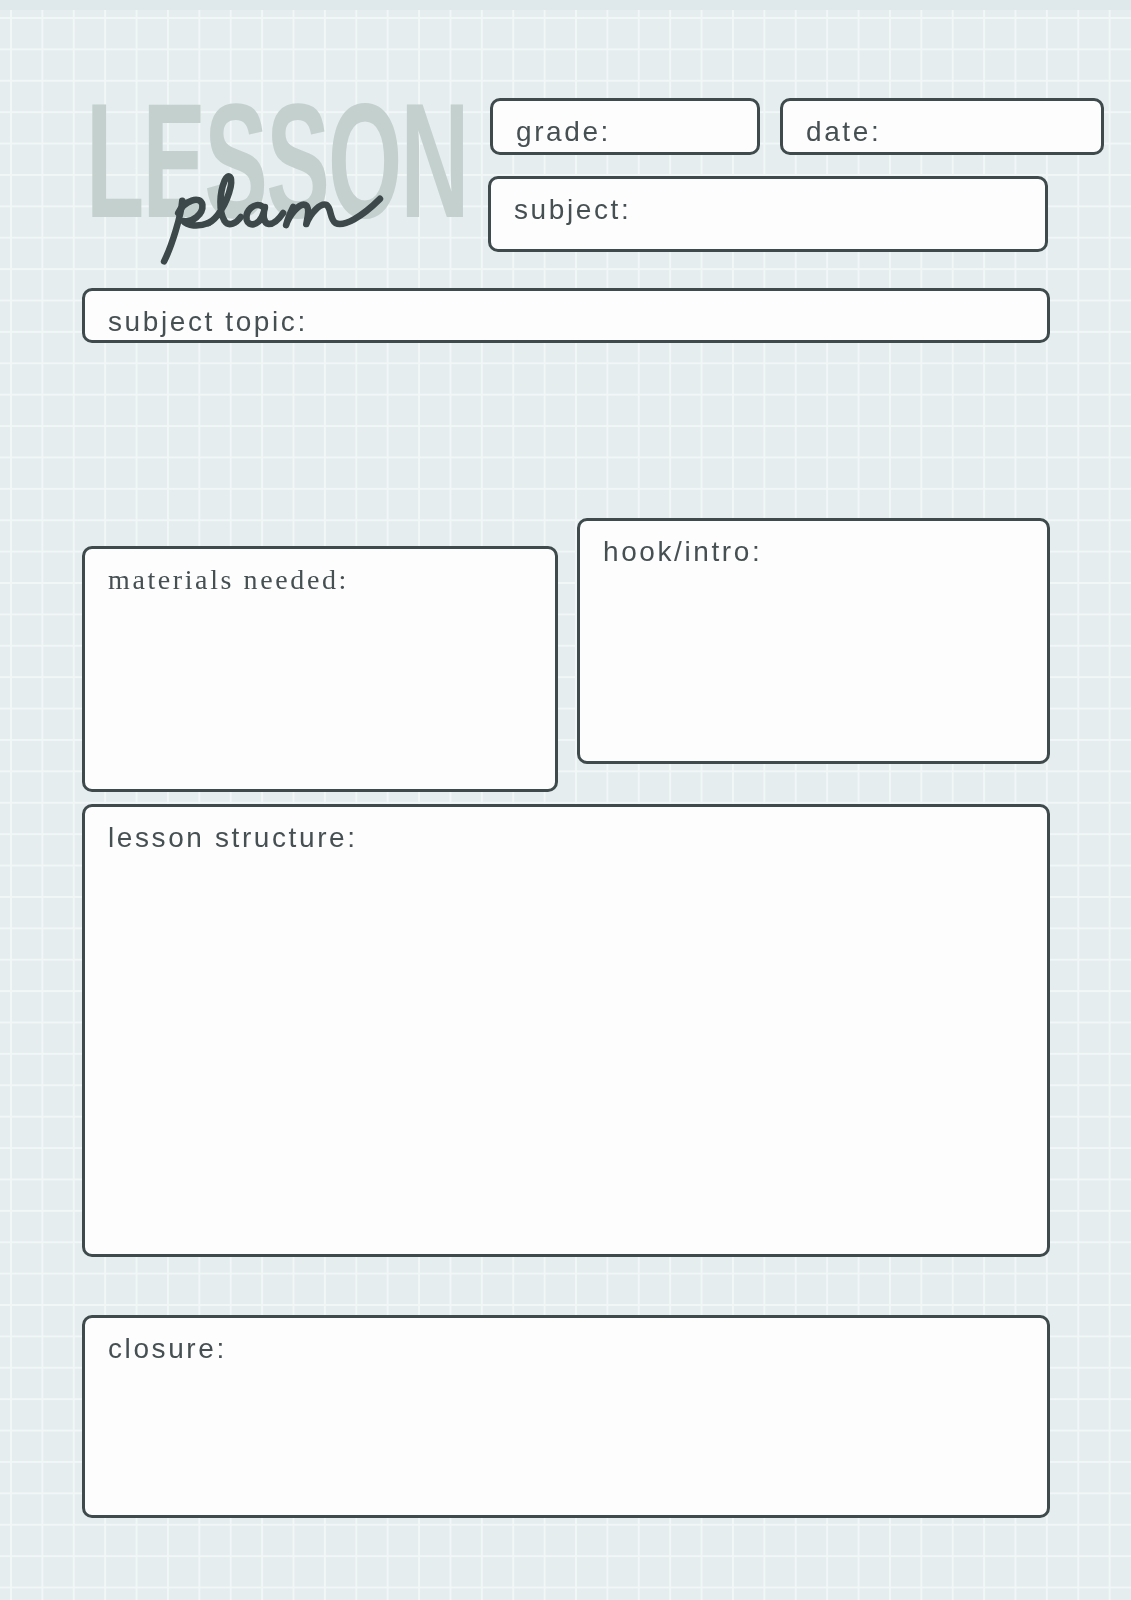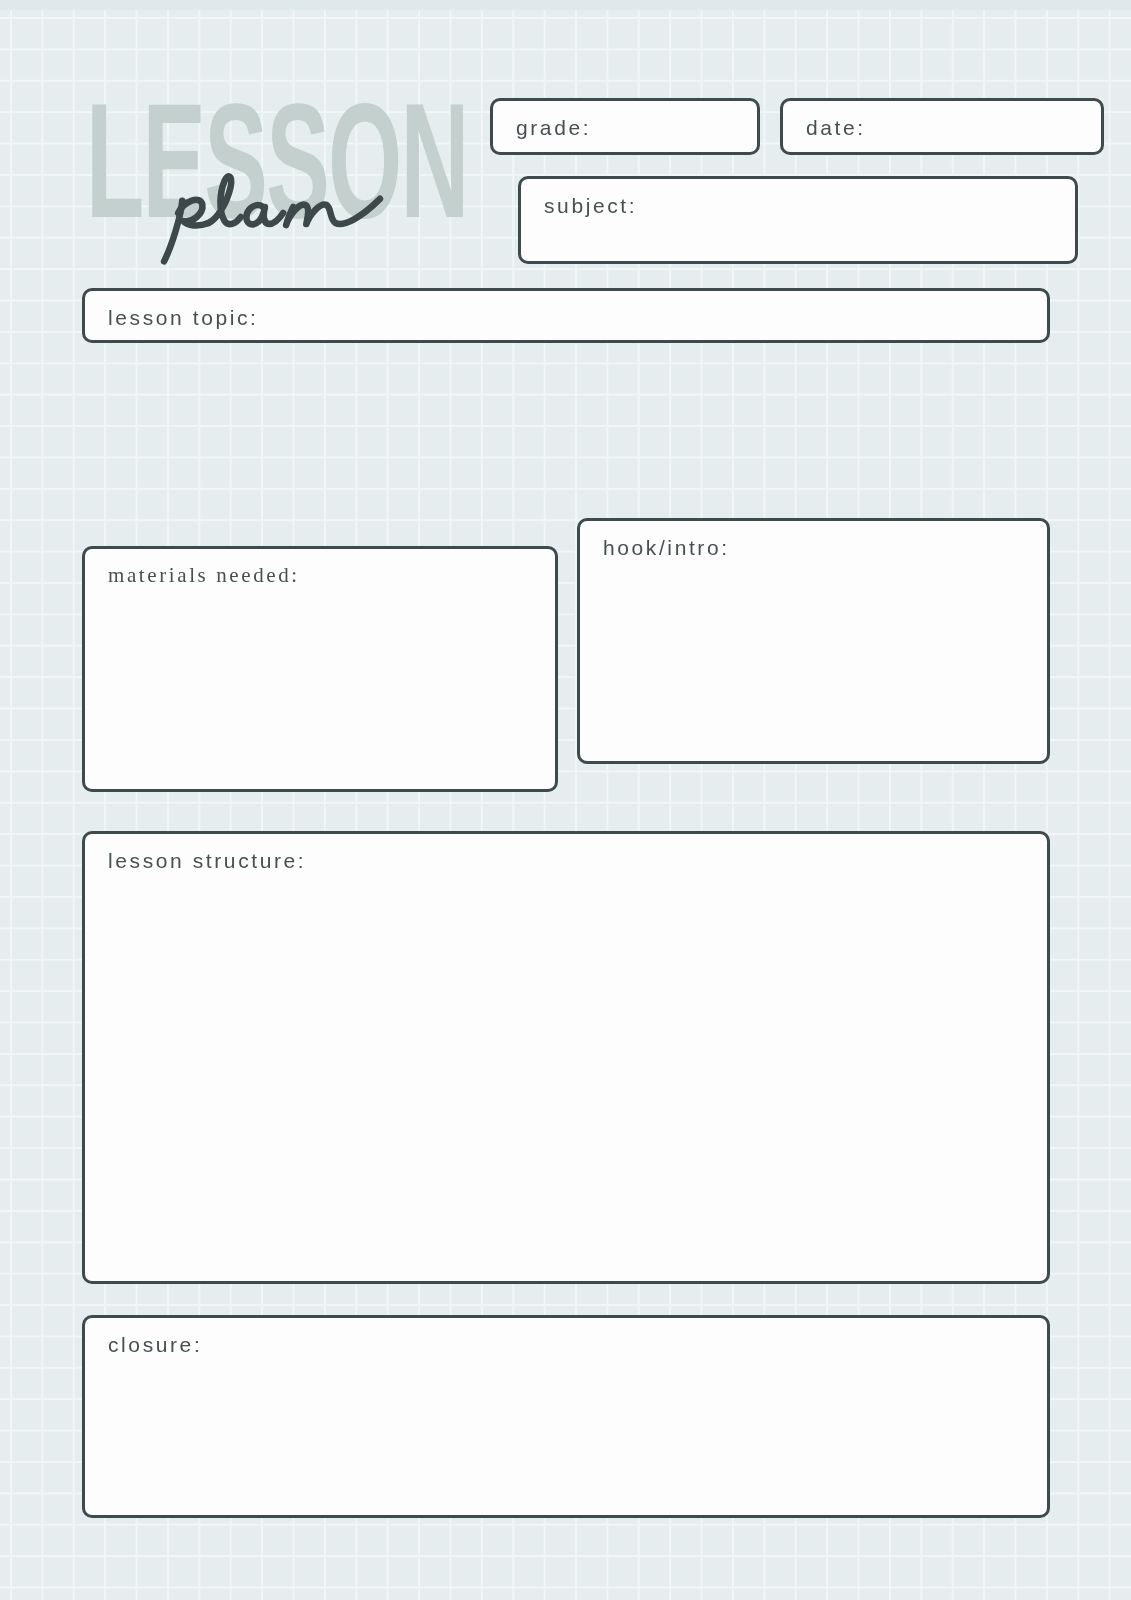--- a/index.html
+++ b/index.html
@@ -50,35 +50,35 @@
   .box {
     position: absolute;
     box-sizing: border-box;
     background: #fdfdfd;
     border: 3px solid #3e4a4c;
     border-radius: 10px;
     padding: 13px 23px;
   }
   .box .label {
     display: inline-block;
-    font-size: 21px;
+    font-size: 28px;
     font-weight: 400;
     letter-spacing: 2.6px;
     color: #465052;
     line-height: 1.3;
   }
 
   .box-grade              { left: 490px; top: 88px;   width: 270px; height: 57px; }
   .box-date               { left: 780px; top: 88px;   width: 324px; height: 57px; }
-  .box-subject            { left: 518px; top: 166px;  width: 560px; height: 88px; text-decoration: underline; }
+  .box-subject            { left: 488px; top: 166px;  width: 560px; height: 76px; text-decoration: underline; }
   .box-lesson-topic       { left: 82px;  top: 278px;  width: 968px; height: 55px; }
   .box-learning-objectives{ left: 82px;  top: 352px;  width: 968px; height: 161px; }
   .box-materials-needed   { left: 82px;  top: 536px;  width: 476px; height: 246px; font-family: Liberation Serif, serif; }
   .box-hook-intro         { left: 577px; top: 508px;  width: 473px; height: 246px; }
-  .box-lesson-structure   { left: 82px;  top: 821px;  width: 968px; height: 453px; }
+  .box-lesson-structure   { left: 82px;  top: 794px;  width: 968px; height: 453px; }
   .box-closure            { left: 82px;  top: 1305px; width: 968px; height: 203px; }
 </style>
 </head>
 <body>
 
 <div class="page">
 
   <div>
     <div class="title-lesson">LESSON</div>
     <svg class="title-plan-svg" viewBox="0 0 230 100" aria-label="plan">
@@ -102,21 +102,21 @@
 
   <div class="box box-date">
     <span class="label">date:</span>
   </div>
 
   <div class="box box-subject">
     <span class="label">subject:</span>
   </div>
 
   <div class="box box-lesson-topic">
-    <span class="label">lesson topic:</span>
+    <span class="label">subject topic:</span>
   </div>
 
 
   <div class="box box-materials-needed">
     <span class="label">materials needed:</span>
   </div>
 
   <div class="box box-hook-intro">
     <span class="label">hook/intro:</span>
   </div>

